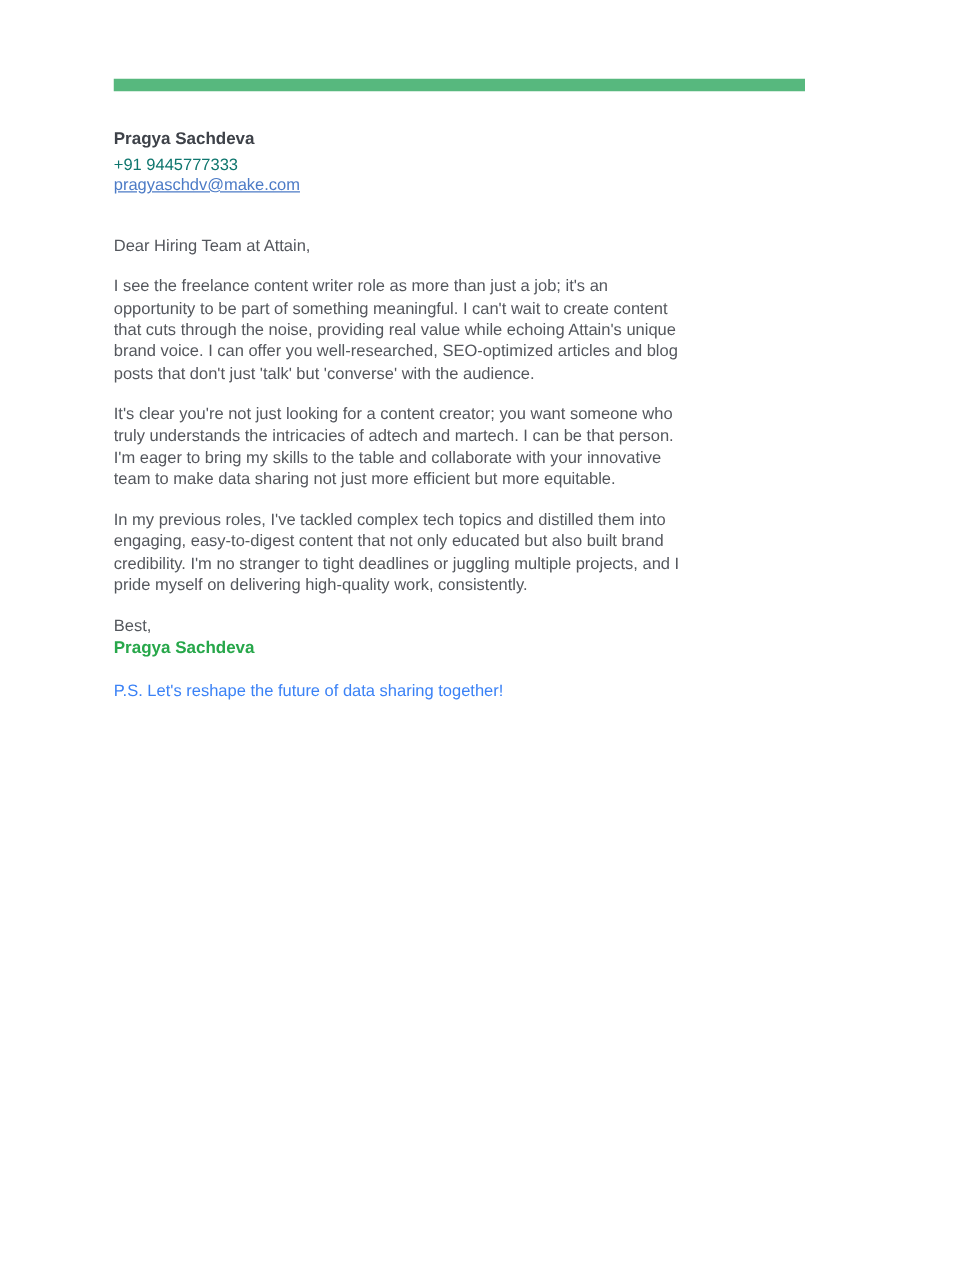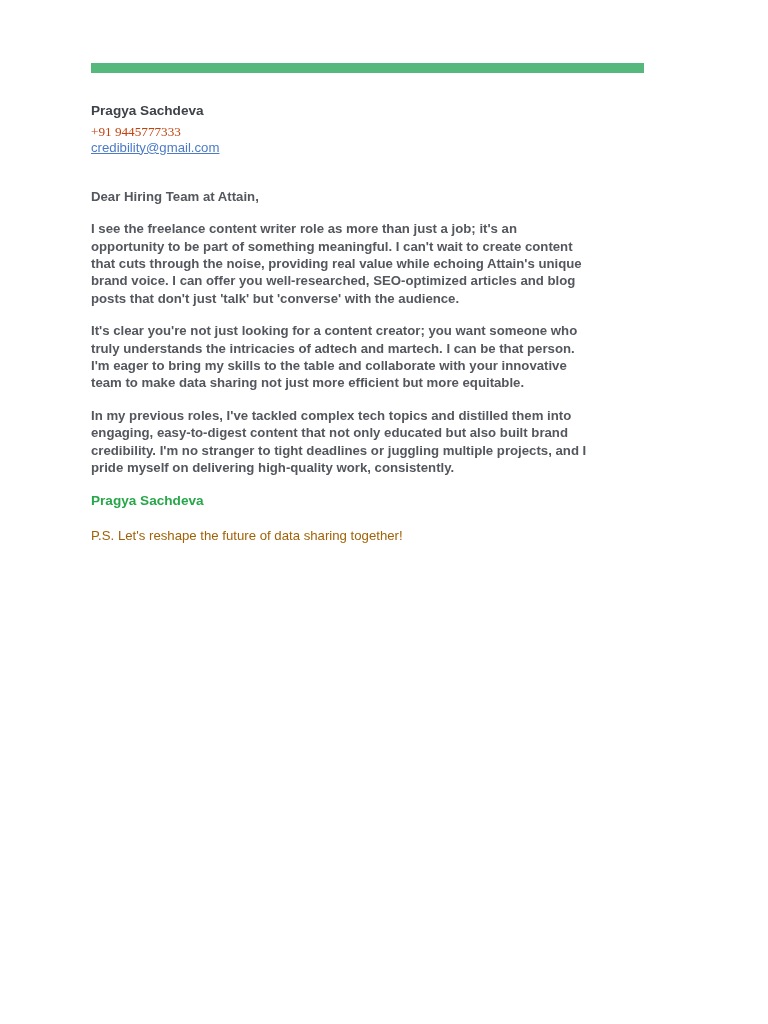--- a/index.html
+++ b/index.html
@@ -38,69 +38,67 @@
     color: #3e4249;
     font-size: 13.6px;
     line-height: 16px;
     margin-bottom: 5px;
   }
   .contact-line {
     font-size: 13.2px;
     line-height: 15.9px;
   }
   .phone {
-    color: #c2410c;
-    font-family: Liberation Serif, serif;
+    color: #0f766e;
   }
   a.doc-link {
     color: #4c7bc6;
     text-decoration: underline;
     cursor: pointer;
   }
   .link-sep {
     display: inline-block;
     width: 4px;
   }
   .header-block {
     margin-bottom: 32px;
   }
   .para {
     white-space: pre-line;
     margin: 0 0 15px 0;
-    font-weight: bold;
   }
   .closing-line {
     margin: 0;
   }
   .signature {
     margin: 0 0 15px 0;
     font-weight: bold;
     color: #27a74a;
     font-size: 13.6px;
     line-height: 18px;
   }
   .postscript {
     margin-top: 17px;
-    color: #a16207;
+    color: #3b82f6;
   }
 </style>
 </head>
 <body>
 
 <div class="page">
 
   <div class="accent-bar"></div>
 
   <div class="content">
 
     <div class="header-block">
       <div class="sender-name">Pragya Sachdeva</div>
       <div class="contact-line phone">+91 9445777333</div>
       <div class="contact-line">
-        <a class="doc-link">credibility@gmail.com</a>
+        <a class="doc-link">pragyaschdv@make.com</a>
       </div>
     </div>
 
     <p class="para">Dear Hiring Team at Attain,</p>
 
 
     <p class="para">I see the freelance content writer role as more than just a job; it's an
 opportunity to be part of something meaningful. I can't wait to create content
 that cuts through the noise, providing real value while echoing Attain's unique
 brand voice. I can offer you well-researched, SEO-optimized articles and blog
@@ -110,19 +108,20 @@
 truly understands the intricacies of adtech and martech. I can be that person.
 I'm eager to bring my skills to the table and collaborate with your innovative
 team to make data sharing not just more efficient but more equitable.</p>
 
     <p class="para">In my previous roles, I've tackled complex tech topics and distilled them into
 engaging, easy-to-digest content that not only educated but also built brand
 credibility. I'm no stranger to tight deadlines or juggling multiple projects, and I
 pride myself on delivering high-quality work, consistently.</p>
 
 
+    <p class="closing-line">Best,</p>
 
     <p class="signature">Pragya Sachdeva</p>
 
     <p class="postscript">P.S. Let's reshape the future of data sharing together!</p>
 
   </div>
 </div>
 
 </body></html>

